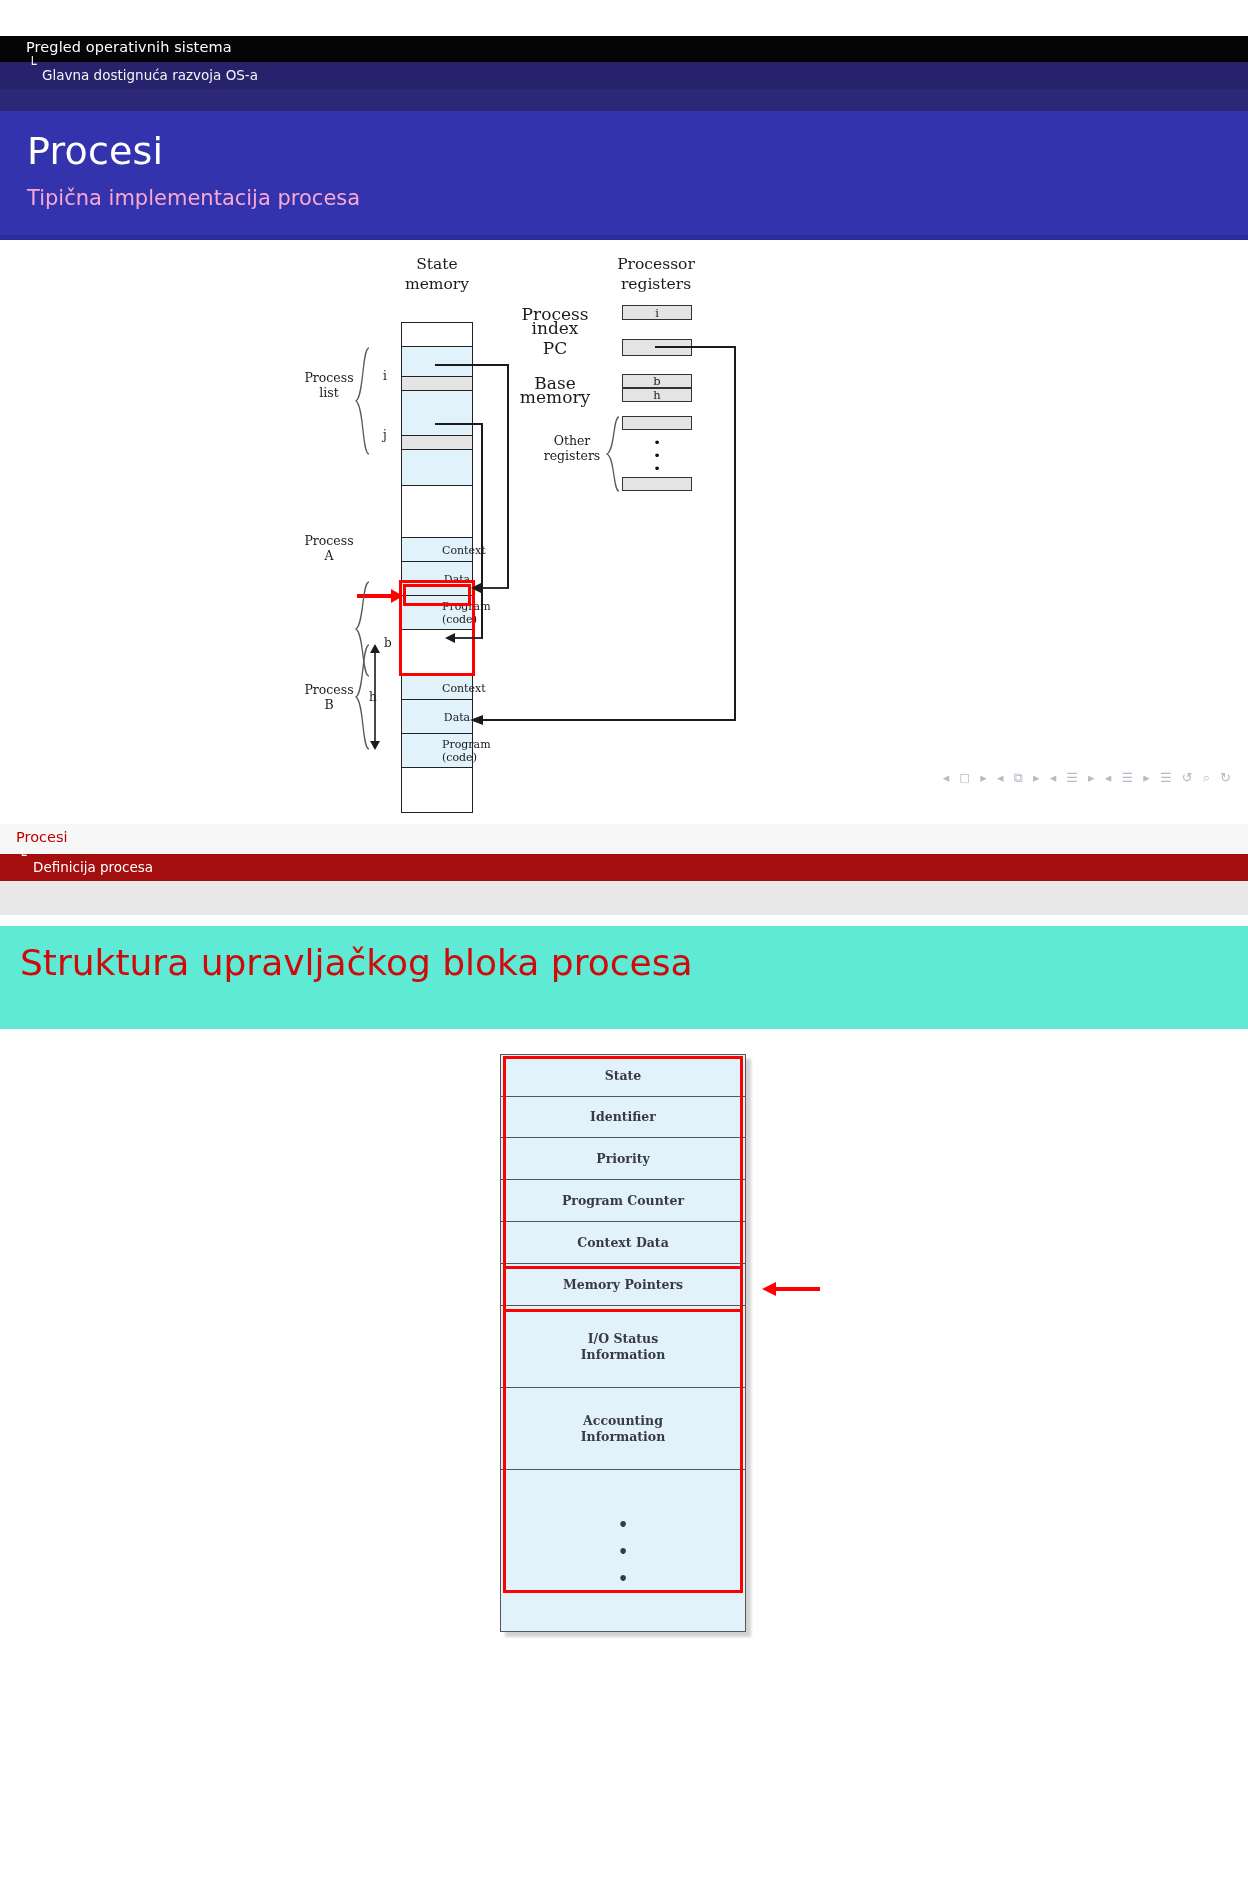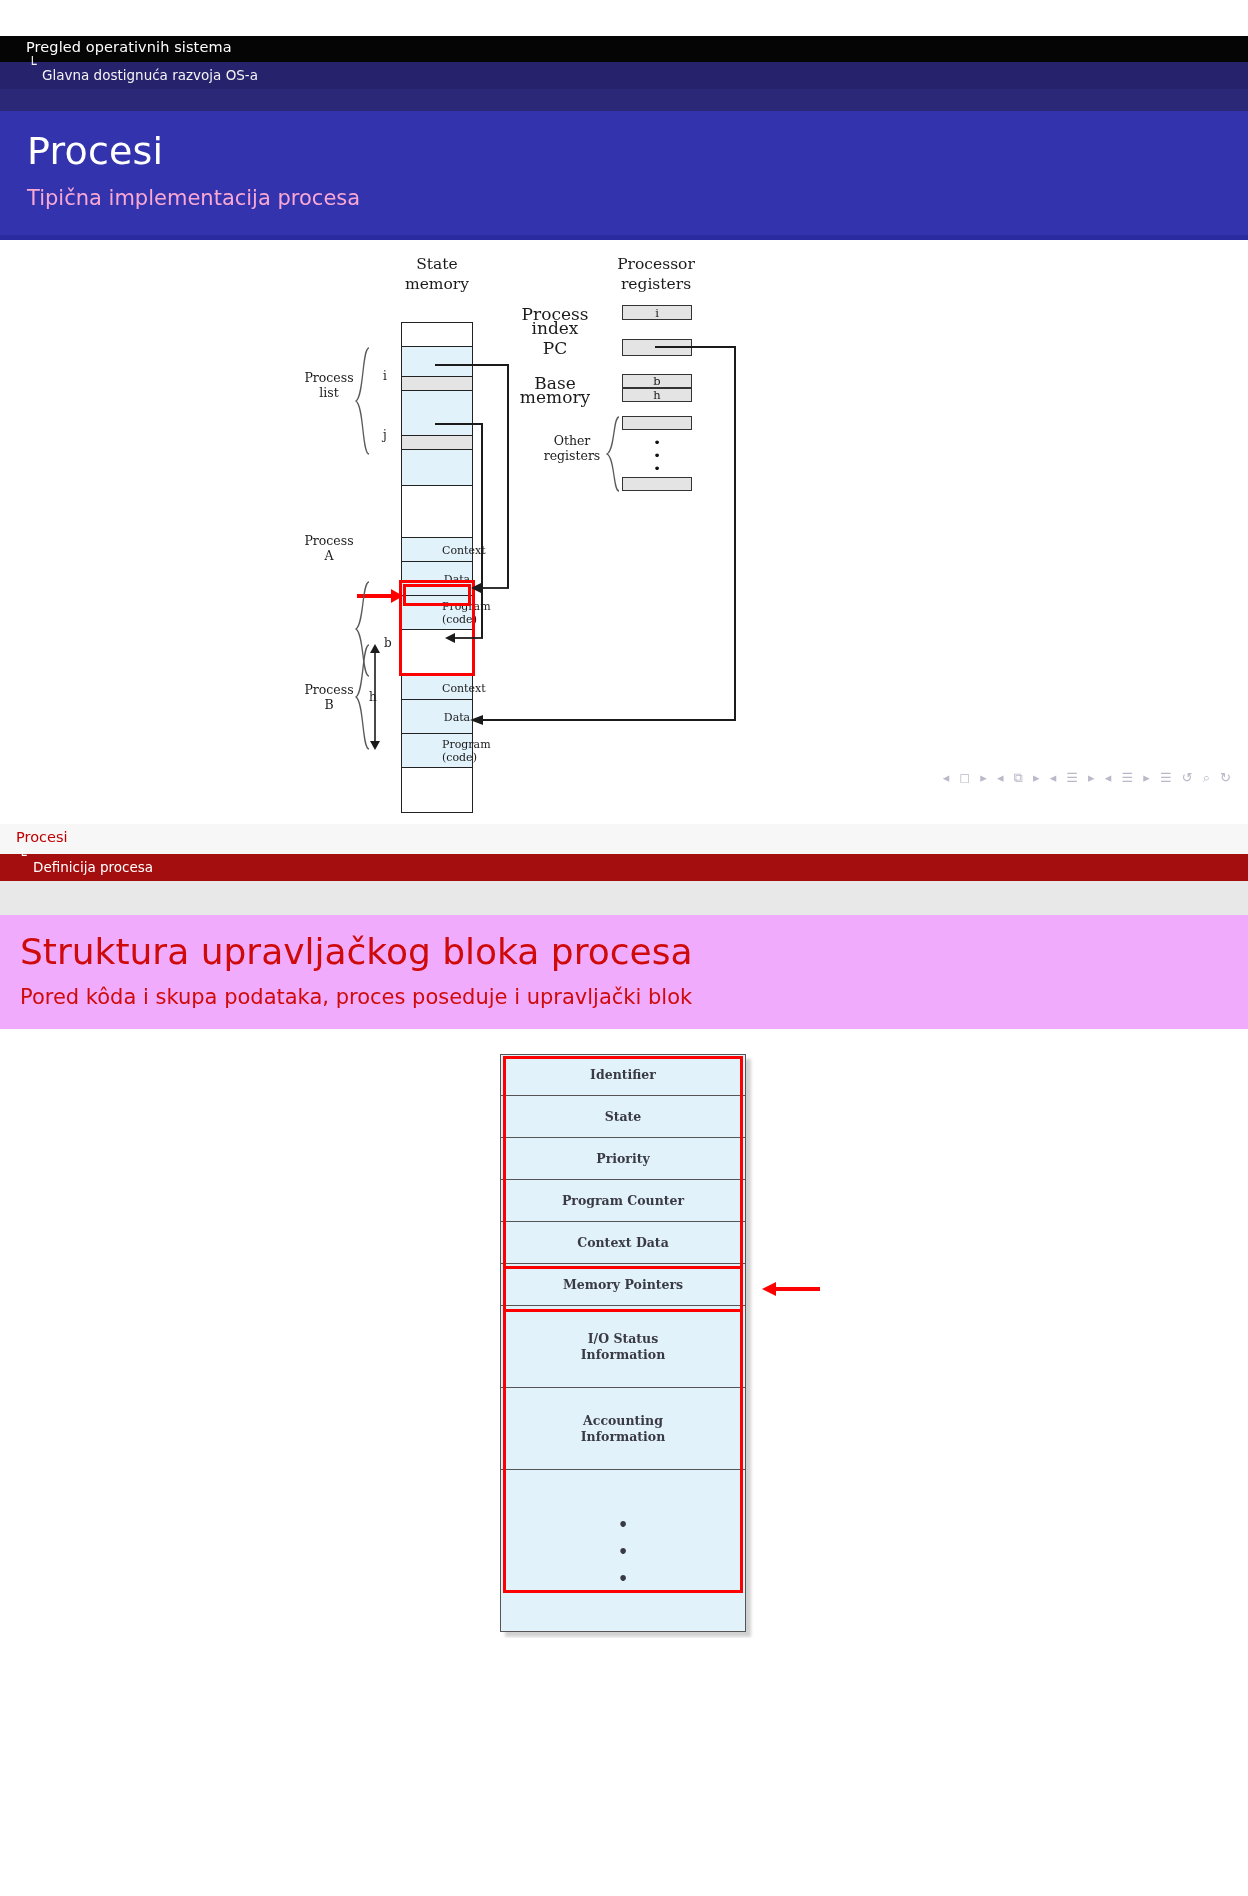--- a/index.html
+++ b/index.html
@@ -52,21 +52,21 @@
   .navdots{position:absolute;right:14px;top:530px;font-size:13px;color:#b9b9c9;letter-spacing:3px;}
 
   
   .slide2{position:absolute;left:0;top:788px;width:1248px;height:1108px;background:#fff;}
   .s2-top{position:absolute;left:0;top:0;width:1248px;height:30px;background:#f7f7f7;}
   .s2-top .txt{position:absolute;left:16px;top:5px;color:#c00000;font-size:14.5px;}
   .s2-red{position:absolute;left:0;top:30px;width:1248px;height:27px;background:#a50e0e;}
   .s2-red .tree{position:absolute;left:18px;top:-6px;color:#ffffff;font-size:14px;line-height:14px;}
   .s2-red .txt{position:absolute;left:33px;top:5px;color:#ffffff;font-size:13.5px;}
   .s2-grey{position:absolute;left:0;top:57px;width:1248px;height:34px;background:#e8e8e8;}
-  .s2-titleblock{position:absolute;left:0;top:91px;width:1248px;height:114px;background:#f0abfc;}
+  .s2-titleblock{position:absolute;left:0;top:102px;width:1248px;height:114px;background:#5eead4;}
   .s2-title{position:absolute;left:20px;top:16px;color:#cf0a0a;font-size:36px;font-weight:400;}
   .s2-subtitle{position:absolute;left:20px;top:70px;color:#cf0a0a;font-size:21px;font-weight:400;}
   .s2-body{position:absolute;left:0;top:205px;width:1248px;height:903px;background:#fff;}
 
   
   .pcb{position:absolute;left:500px;top:820px;width:246px;border:1.5px solid #555;box-sizing:border-box;
        box-shadow:5px 5px 3px rgba(0,0,0,.18);}
   .pcbcell{background:#e2f2fb;border-bottom:1.5px solid #555;box-sizing:border-box;position:relative;}
   .pcbcell:last-child{border-bottom:none;}
   .pcbtext{position:absolute;left:0;right:0;top:50%;transform:translateY(-50%);text-align:center;
@@ -245,31 +245,30 @@
 
     <div class="s2-red">
       <div class="tree">└</div>
       <div class="txt">Definicija procesa</div>
     </div>
 
     <div class="s2-grey"></div>
 
     <div class="s2-titleblock">
       <div class="s2-title">Struktura upravljačkog bloka procesa</div>
-      <div class="s2-subtitle">Pored kôda i skupa podataka, proces poseduje i upravljački blok</div>
     </div>
 
     <div class="s2-body">
 
       <div class="pcb" style="top:25px;">
+        <div class="pcbcell" style="height:42px;">
+          <div class="pcbtext">State</div>
+        </div>
         <div class="pcbcell" style="height:41px;">
           <div class="pcbtext">Identifier</div>
-        </div>
-        <div class="pcbcell" style="height:42px;">
-          <div class="pcbtext">State</div>
         </div>
         <div class="pcbcell" style="height:42px;">
           <div class="pcbtext">Priority</div>
         </div>
         <div class="pcbcell" style="height:42px;">
           <div class="pcbtext">Program Counter</div>
         </div>
         <div class="pcbcell" style="height:42px;">
           <div class="pcbtext">Context Data</div>
         </div>

